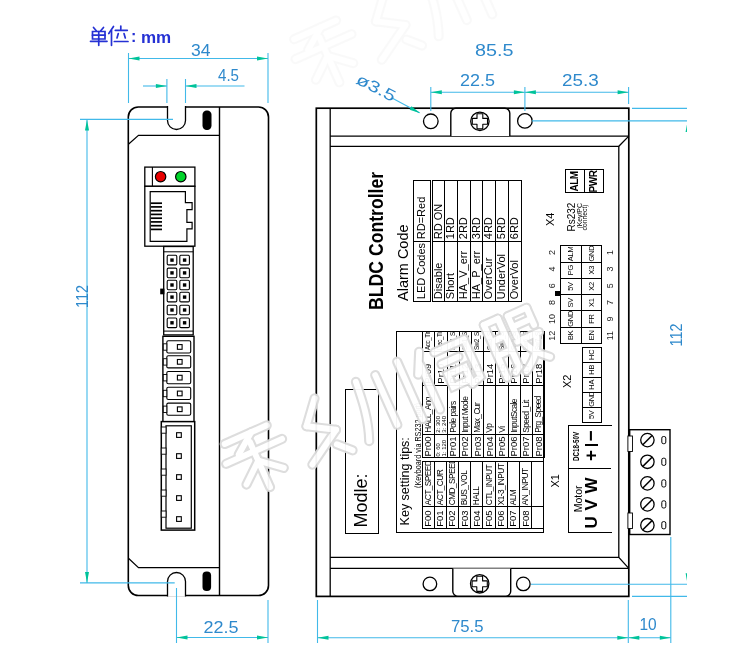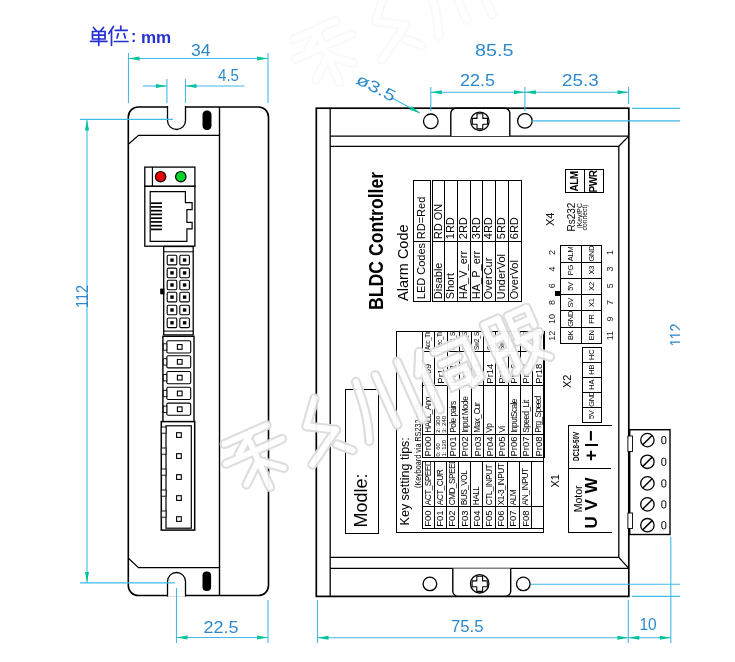--- a/index.html
+++ b/index.html
@@ -1,16 +1,16 @@
 <!DOCTYPE html>
 <html><head>
 <meta charset="utf-8">
 <style>
 html,body{margin:0;padding:0;background:#fff;}
-#canvas{position:relative;width:680px;height:662px;background:#fff;overflow:hidden;font-family:"Liberation Sans",sans-serif;}
+#canvas{position:relative;width:680px;height:662px;background:#fff;overflow:hidden;font-family:"Liberation Sans",sans-serif;padding-left:7px;}
 svg{position:absolute;left:0;top:0;}
 .dimt{fill:#2e89cc;font-family:"Liberation Sans",sans-serif;font-size:16px;}
 #label{position:absolute;left:330px;top:557.3px;width:411px;height:288px;transform-origin:0 0;transform:rotate(-90deg);font-family:"Liberation Sans",sans-serif;color:#000;}
 #label .a{position:absolute;white-space:nowrap;}
 table{border-collapse:collapse;table-layout:fixed;}
 td{border:1px solid #000;padding:0;white-space:nowrap;overflow:hidden;font-family:"Liberation Sans",sans-serif;color:#000;line-height:1.05;vertical-align:middle;}
 </style>
 </head>
 <body>
 <div id="canvas">

